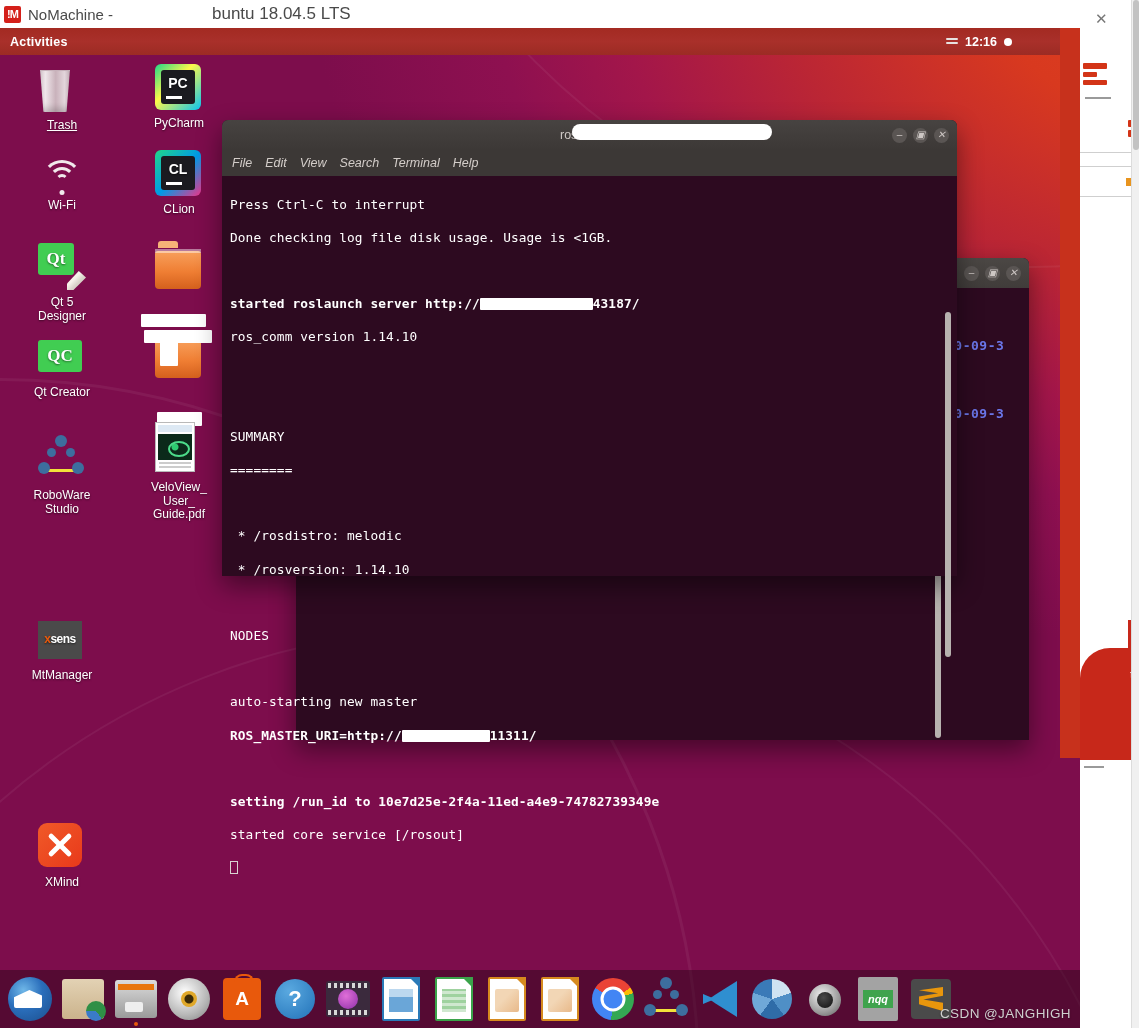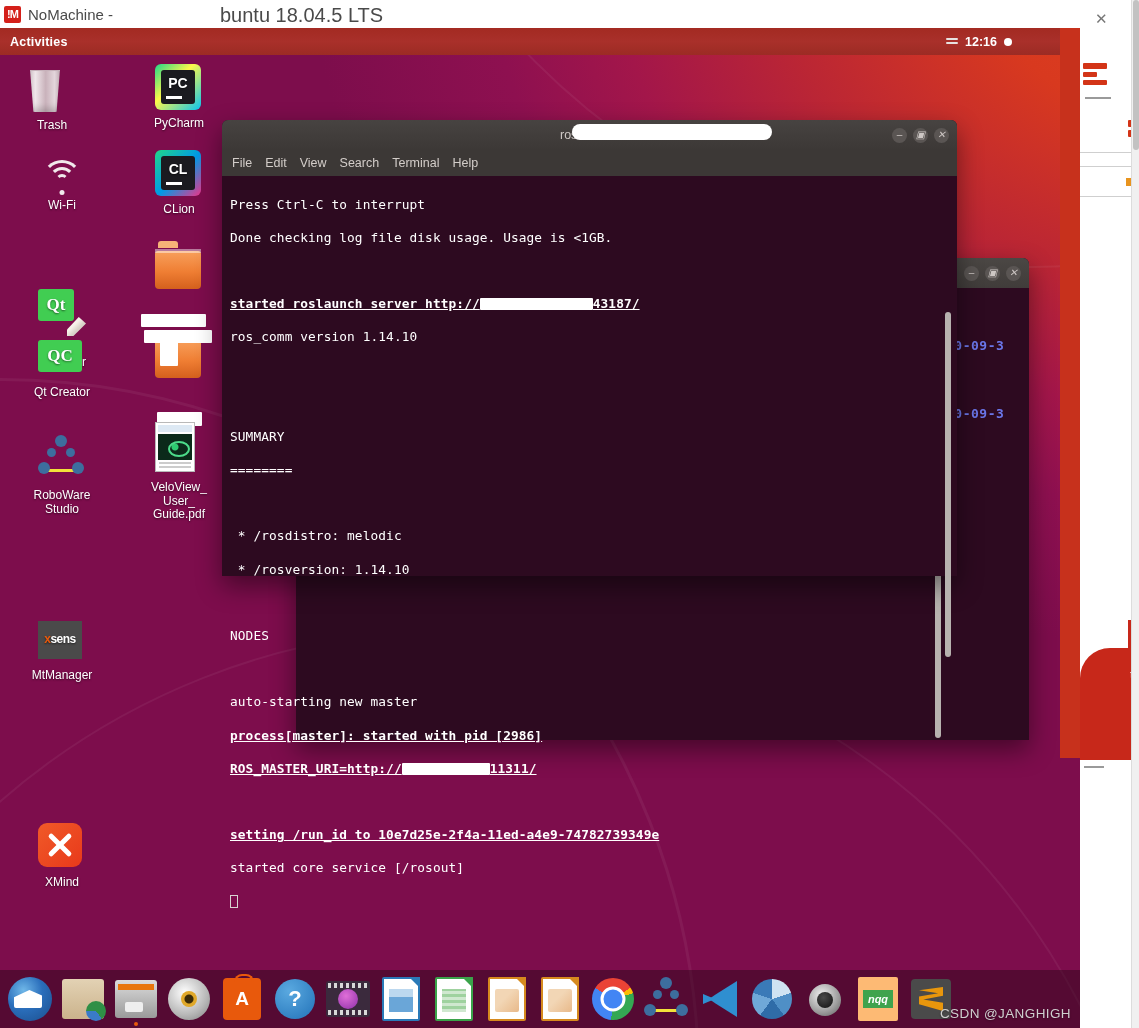--- a/index.html
+++ b/index.html
@@ -22,22 +22,22 @@
     width: 17px; height: 17px; margin-left: 4px; margin-right: 7px;
     background: #d4201a; border-radius: 2px;
     color: #fff; font-size: 11px; font-weight: bold;
     display: flex; align-items: center; justify-content: center;
     letter-spacing: -1px; font-family: "Liberation Sans", sans-serif;
   }
   .host-title {
     font-size: 15px; color: #4a4a4a; white-space: nowrap;
   }
   .host-title2 {
-    position: absolute; left: 220px; top: 4px;
-    font-size: 20px; color: #4a4a4a; white-space: nowrap;
+    position: absolute; left: 212px; top: 4px;
+    font-size: 17px; color: #4a4a4a; white-space: nowrap;
   }
 
   
   #remote {
     position: absolute; left: 0; top: 28px; width: 1080px; height: 1000px;
     overflow: hidden;
   }
 
   
   .wallpaper {
@@ -186,30 +186,30 @@
     height:30px; background: linear-gradient(180deg,#474341 0%,#3c3836 100%);
     border-radius:6px 6px 0 0; position:relative;
     display:flex; align-items:center; justify-content:center;
     color:#cfc9c6; font-size:12.5px;
   }
   .term-btns { position:absolute; right:8px; top:0; height:30px; display:flex; align-items:center; gap:6px; }
   .tbtn { width:15px; height:15px; border-radius:50%; background:#5a5553; position:relative; }
   .tbtn i { position:absolute; left:50%; top:50%; transform:translate(-50%,-50%); color:#cdc7c4; font-size:10px; line-height:1;}
   .term-menu {
     height:26px; background:#3c3836; display:flex; align-items:center; gap:13px;
-    padding-left:10px; color:#d3cdc9; font-size:12.5px;
+    padding-left:10px; color:#d3cdc9; font-size:12.5px;font-style:italic;
   }
   .term-menu span { cursor:default; }
   .term-body {
     font-family:"DejaVu Sans Mono","Liberation Mono",monospace;
     font-size:12.8px; line-height:16.6px; color:#ffffff;
     padding:4px 6px 0 8px; white-space:pre; position:relative;
     letter-spacing:0.1px;
   }
-  .term-body .bold { font-weight:bold;text-decoration:underline; }
+  .term-body .bold { font-weight:bold; }
   .cursor { display:inline-block; width:8px; height:13px; border:1px solid #d8d3d1; vertical-align:-2px;}
   .scrollbar {
     position:absolute; width:6px; border-radius:3px; background:#b7b2af;
   }
   .redact-inline {
     display:inline-block; background:#ffffff; height:12px; vertical-align:-2px; border-radius:1px;
   }
   .bluetext {
     font-family:"DejaVu Sans Mono","Liberation Mono",monospace;
     font-size:13px; color:#6a76e8; font-weight:bold; letter-spacing:0.5px;
@@ -264,21 +264,21 @@
      background:#2f8fd0; clip-path: polygon(0 34%, 46% 50%, 0 66%);}
   .d-vscode::after{ content:""; position:absolute; left:10px; top:2px; width:28px;height:36px;
      background:#2f8fd0; clip-path: polygon(100% 0, 100% 100%, 22% 62%, 0 50%, 22% 38%);}
   .d-shutter { width:40px;height:40px;border-radius:50%;
      background: conic-gradient(#cfe3f2 0 20%, #4f8fc6 20% 40%, #2f6ca8 40% 60%, #6fa8d8 60% 80%, #3a7ab8 80% 100%);}
   .d-cheese { width:40px;height:42px;position:relative;}
   .d-cheese::before{content:"";position:absolute;left:4px;top:6px;width:32px;height:32px;border-radius:50%;
      background:radial-gradient(circle at 40% 35%,#f2f2f2,#9c9c9c 60%,#5a5a5a);}
   .d-cheese::after{content:"";position:absolute;left:12px;top:14px;width:16px;height:16px;border-radius:50%;
      background:radial-gradient(circle at 40% 35%,#4a4a4a,#101010);}
-  .d-nqq { width:40px;height:44px;background:#fdba74;border-radius:2px;position:relative;
+  .d-nqq { width:40px;height:44px;background:#a3a3a3;border-radius:2px;position:relative;
      display:flex;align-items:center;justify-content:center;}
   .d-nqq i{ width:30px;height:18px;background:#3fa34d;color:#fff;font-size:11px;font-weight:bold;
      display:flex;align-items:center;justify-content:center;}
   .d-sublime { width:40px;height:40px;background:#4a4a4a;border-radius:4px;position:relative;
      display:flex;align-items:center;justify-content:center;}
   .d-sublime::after{content:"";position:absolute;left:8px;top:8px;width:24px;height:24px;
      background:#e8960c; clip-path: polygon(100% 0, 100% 36%, 18% 52%, 100% 66%, 100% 100%, 0 72%, 0 40%, 80% 26%, 0 14%);}
 
   .watermark {
     position:absolute; right:9px; bottom:7px;
@@ -321,21 +321,21 @@
       <div class="tb-right">
         <span class="tb-icon">
             <i></i>
             <i></i>
           </span>
         <span>12:16</span>
         <span class="tb-dot"></span>
       </div>
     </div>
 
-    <div class="dicon" style="left:4px; top:38px;">
+    <div class="dicon" style="left:14px; top:38px;text-decoration:underline;">
       <div class="glyph">
           <div class="ic-trash"></div>
         </div>
       <div class="lbl">Trash</div>
     </div>
 
     <div class="dicon" style="left:131px; top:36px;">
       <div class="glyph">
         <div class="jb-badge pycharm">
             <div class="bg"></div>
@@ -360,21 +360,21 @@
       <div class="glyph">
         <div class="jb-badge clion">
             <div class="bg"></div>
             <div class="sq">CL</div>
             <div class="bar"></div>
           </div>
       </div>
       <div class="lbl">CLion</div>
     </div>
 
-    <div class="dicon" style="left:14px; top:215px;margin-top:46px;">
+    <div class="dicon" style="left:14px; top:215px;">
       <div class="glyph">
         <div class="ic-qt5">
             <div class="g">Qt</div>
             <div class="pen"></div>
           </div>
       </div>
       <div class="lbl" style="white-space:pre-line;">Qt 5
 Designer</div>
     </div>
 
@@ -508,21 +508,20 @@
 <div>&nbsp;</div>
 <div>SUMMARY</div>
 <div>========</div>
 <div>&nbsp;</div>
 <div> * /rosdistro: melodic</div>
 <div> * /rosversion: 1.14.10</div>
 <div>&nbsp;</div>
 <div>NODES</div>
 <div>&nbsp;</div>
 <div>auto-starting new master</div>
-<div class="bold">process[master]: started with pid [2986]</div>
 <div><span class="bold">ROS_MASTER_URI=http://</span><span class="redact-inline" style="width:88px;"></span><span class="bold">11311/</span></div>
 <div>&nbsp;</div>
 <div class="bold">setting /run_id to 10e7d25e-2f4a-11ed-a4e9-74782739349e</div>
 <div>started core service [/rosout]</div>
 <div><span class="cursor"></span></div>
         <div class="scrollbar" style="right:6px; top:136px; height:345px;"></div>
       </div>
     </div>
 
     <div class="dock">

